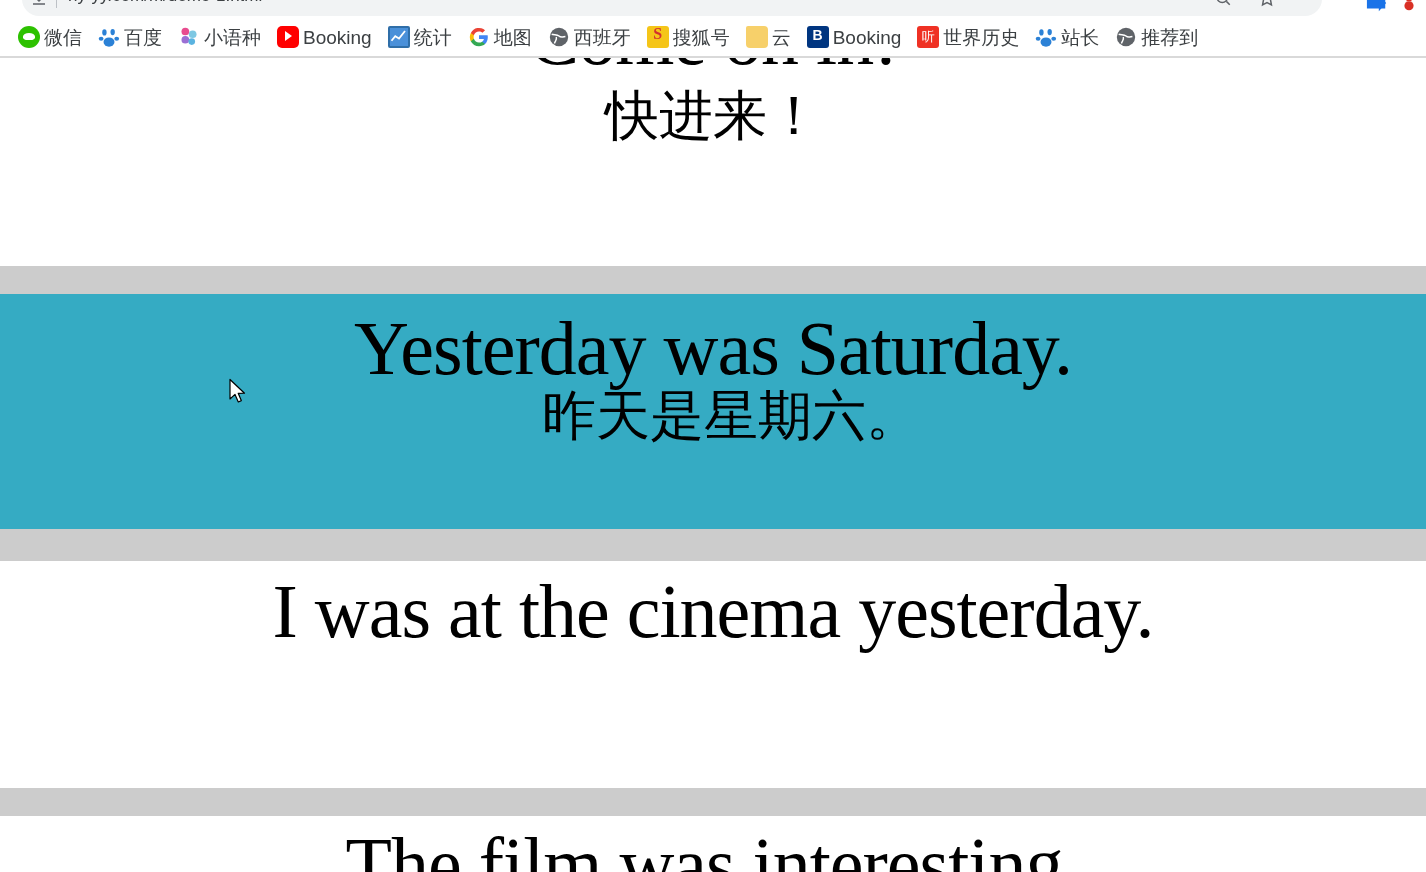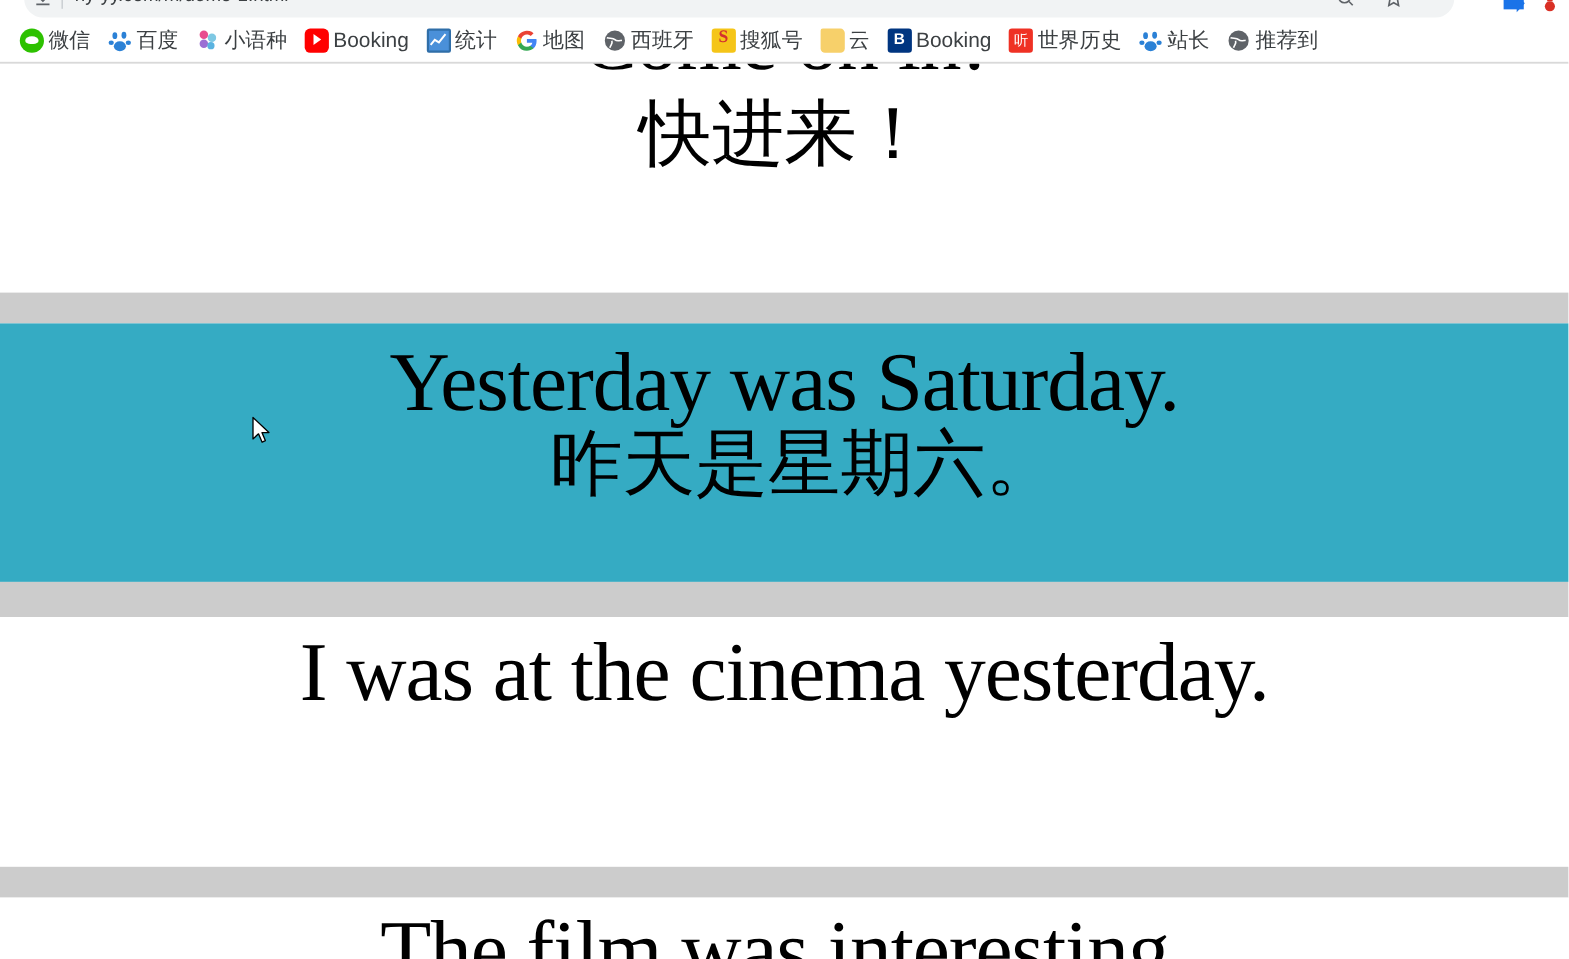--- a/index.html
+++ b/index.html
@@ -138,21 +138,21 @@
 
   .line-en {
     font-family:"Liberation Serif", serif;
     font-size:76px;
     line-height:1.02;
     letter-spacing:-1px;
     white-space:nowrap;
   }
   .line-zh {
     font-family:"Liberation Serif", serif;
-    font-size:66px;
+    font-size:54px;
     line-height:1.05;
     white-space:nowrap;
   }
 
   .row-divider {
     width:1426px;
     background:#cccccc;
   }
 
   

